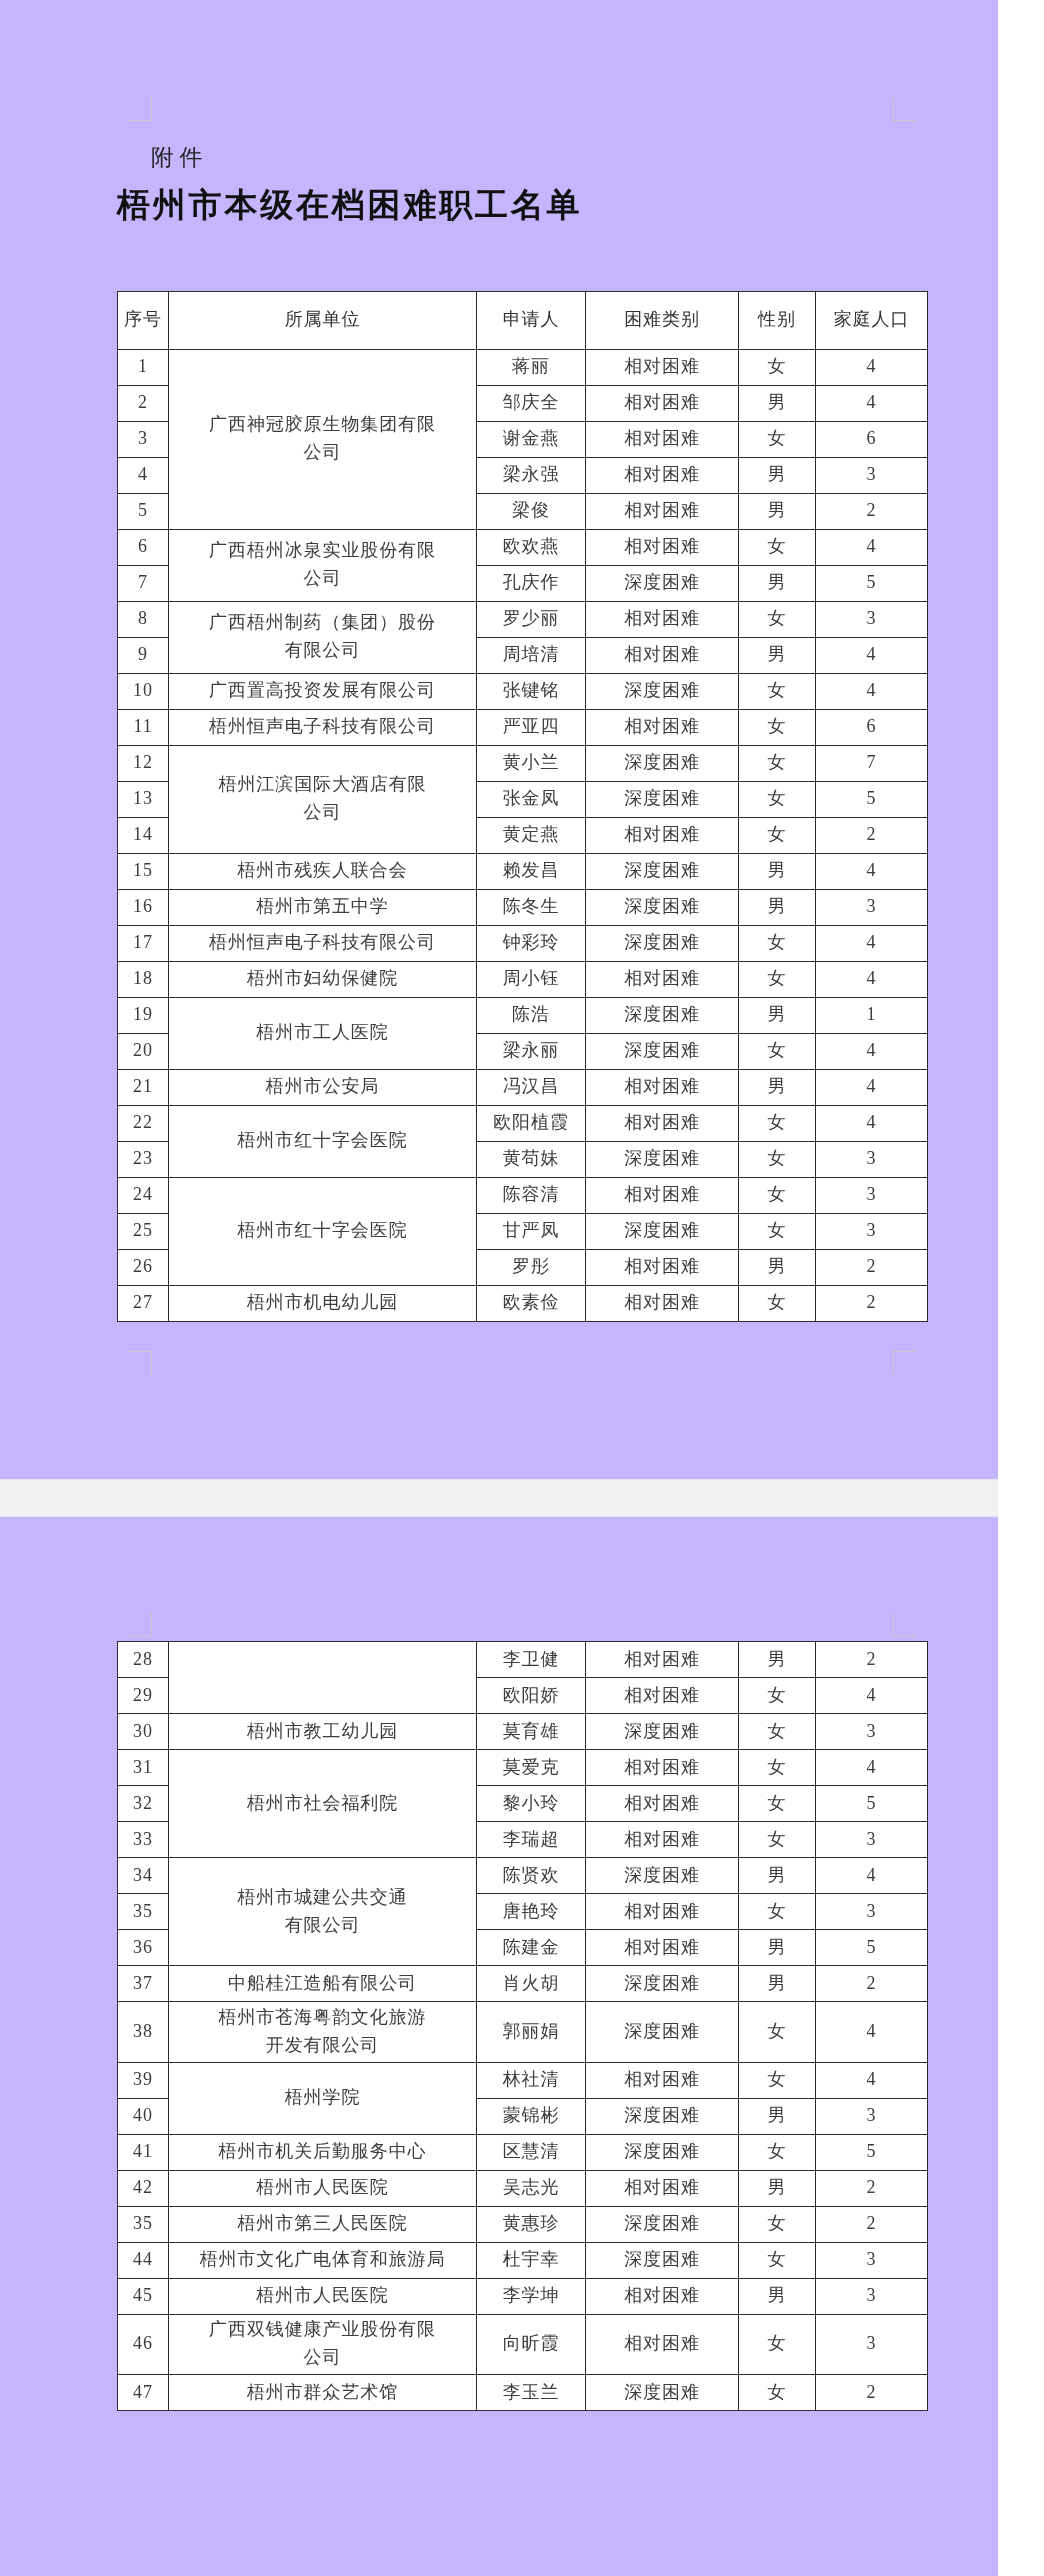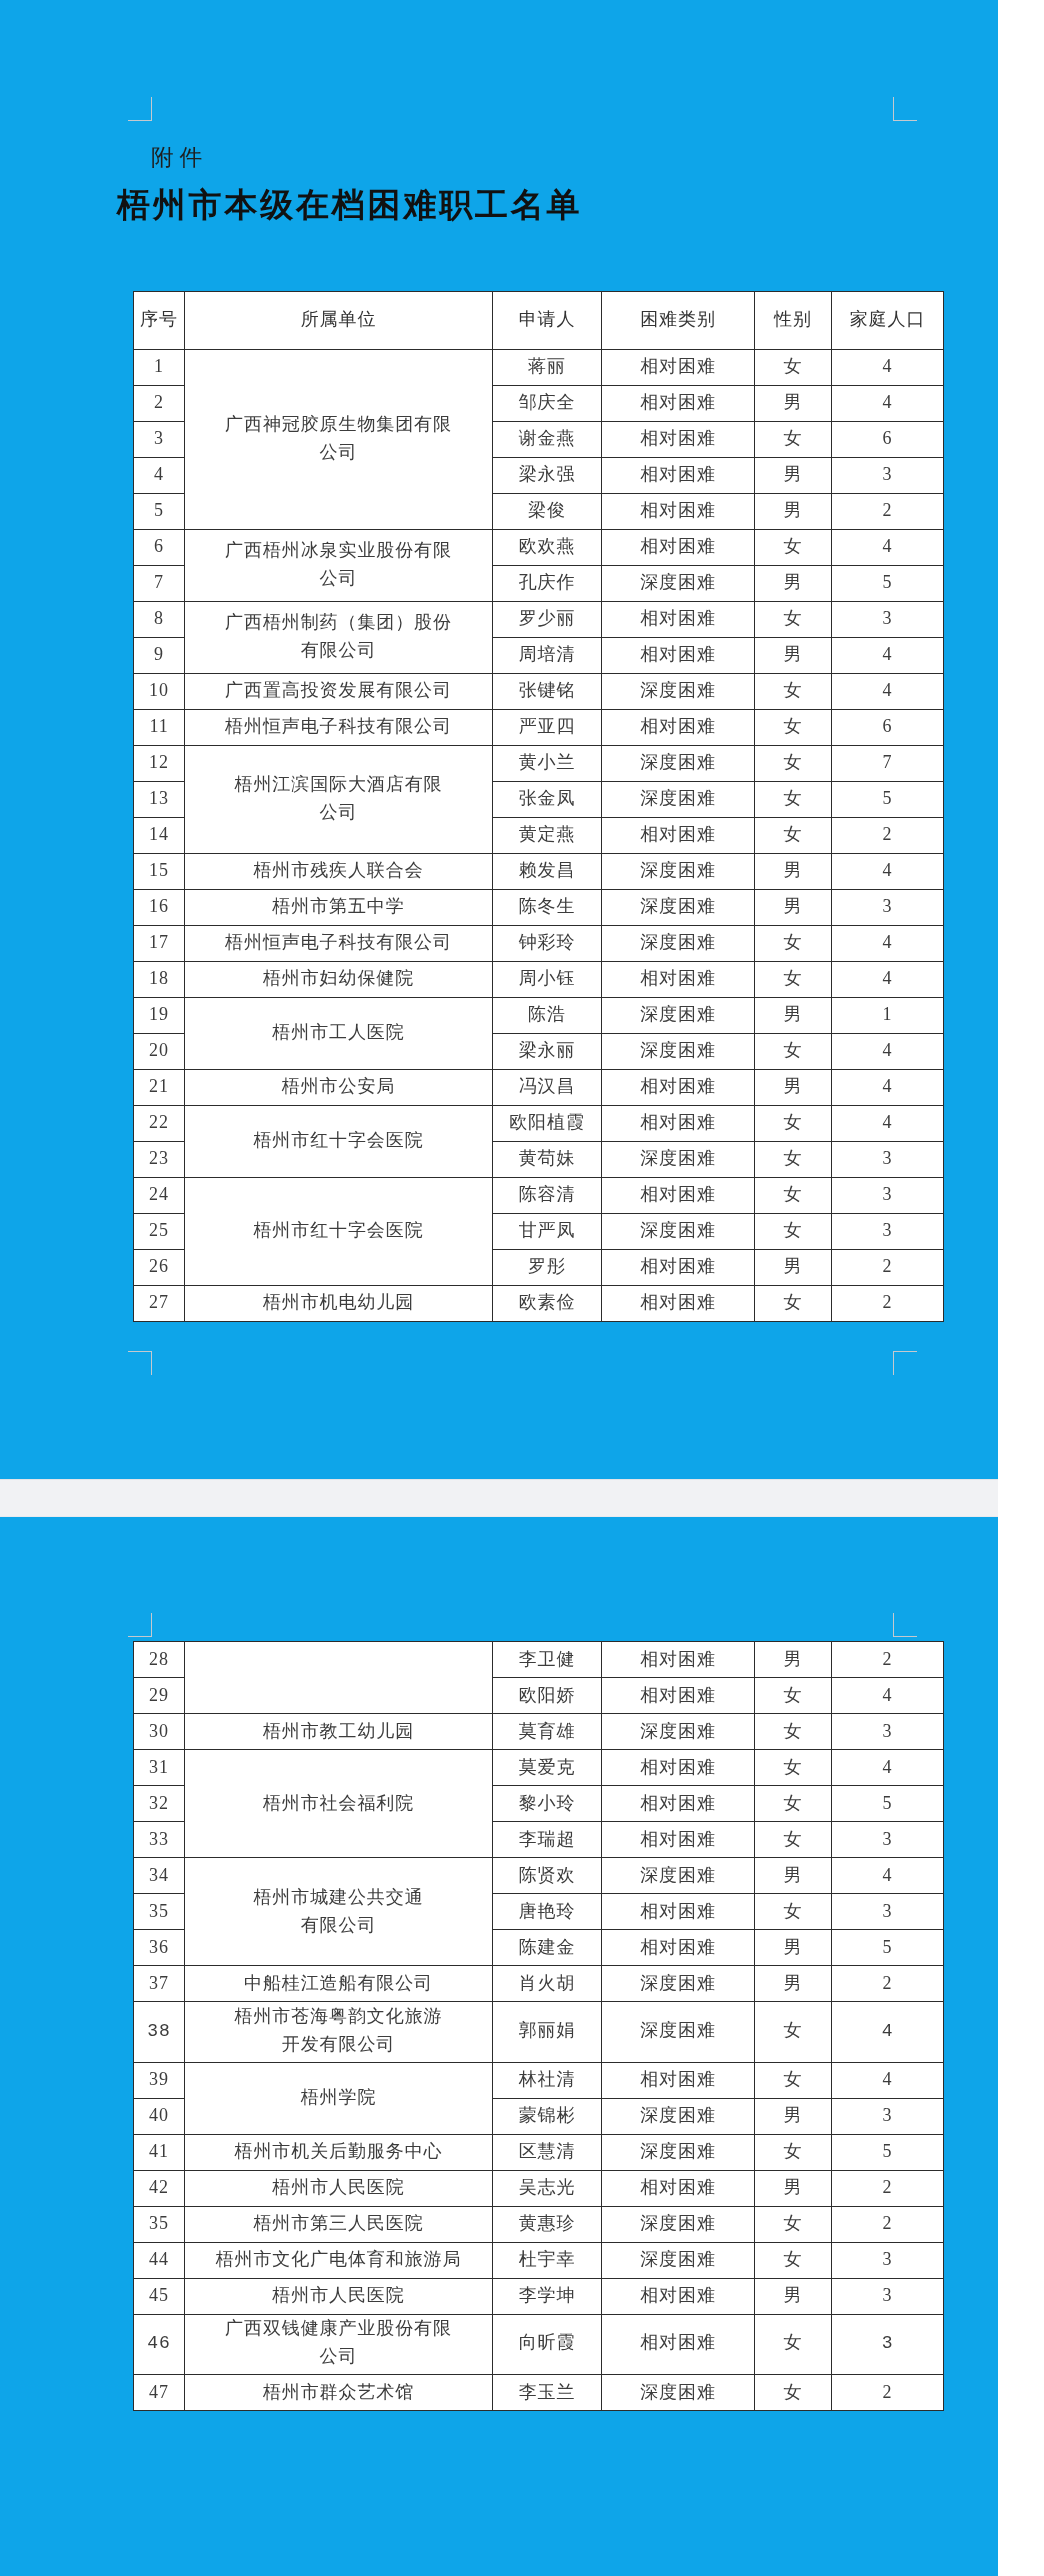--- a/index.html
+++ b/index.html
@@ -1,57 +1,57 @@
 <!DOCTYPE html>
 <html style="font-size:15px"><head>
 <meta charset="utf-8">
 <style>
   html,body{margin:0;padding:0;background:#ffffff;}
   .sheet{
     position:relative;
     width:998px;height:2576px;
-    background:#0ea5e9;
+    background:#c4b5fd;
     font-family:"Liberation Serif","DejaVu Serif",serif;
     overflow:hidden;
   }
   
   .attachment{
     position:absolute;left:151px;top:142px;
     font-size:22.7px;color:#1f1f1f;letter-spacing:5.7px;
   }
   
   .doc-title{
     position:absolute;left:117px;top:183px;width:811px;
     margin:0;text-align:left;
     font-size:33px;font-weight:bold;color:#111;
     letter-spacing:2.8px;white-space:nowrap;
   }
   
   .roster{
-    position:absolute;left:133px;
+    position:absolute;left:117px;
     width:811px;table-layout:fixed;
     border-collapse:collapse;
     border:1.9px solid #2c2c2c;
     background:#ffffff;
   }
   #table-page-1{top:291px;}
   #table-page-2{top:1641px;padding-left:28px;}
   .roster th,.roster td{
     border:0.9px solid #2c2c2c;
     font-size:18px;font-weight:normal;
     color:#3c3c3c;
     text-align:center;vertical-align:middle;
     padding:1.9px 4.7px;
     letter-spacing:0.9px;
     line-height:1.55;
     overflow:hidden;
   }
   .roster thead th{height:53px;color:#333;}
   .roster tbody tr{height:36px;}
-  .roster tbody tr.tall{height:57px;font-family:Liberation Mono, monospace;}
+  .roster tbody tr.tall{height:57px;}
   .roster td.unit{letter-spacing:0.9px;margin-left:44px;}
   
   .page-separator{
     position:absolute;left:0;top:1479px;
     width:1045px;height:36px;
     background:#f1f2f4;
     border-top:0.9px solid #e2e4e8;
     border-bottom:0.9px solid #e9eaee;
   }
   

